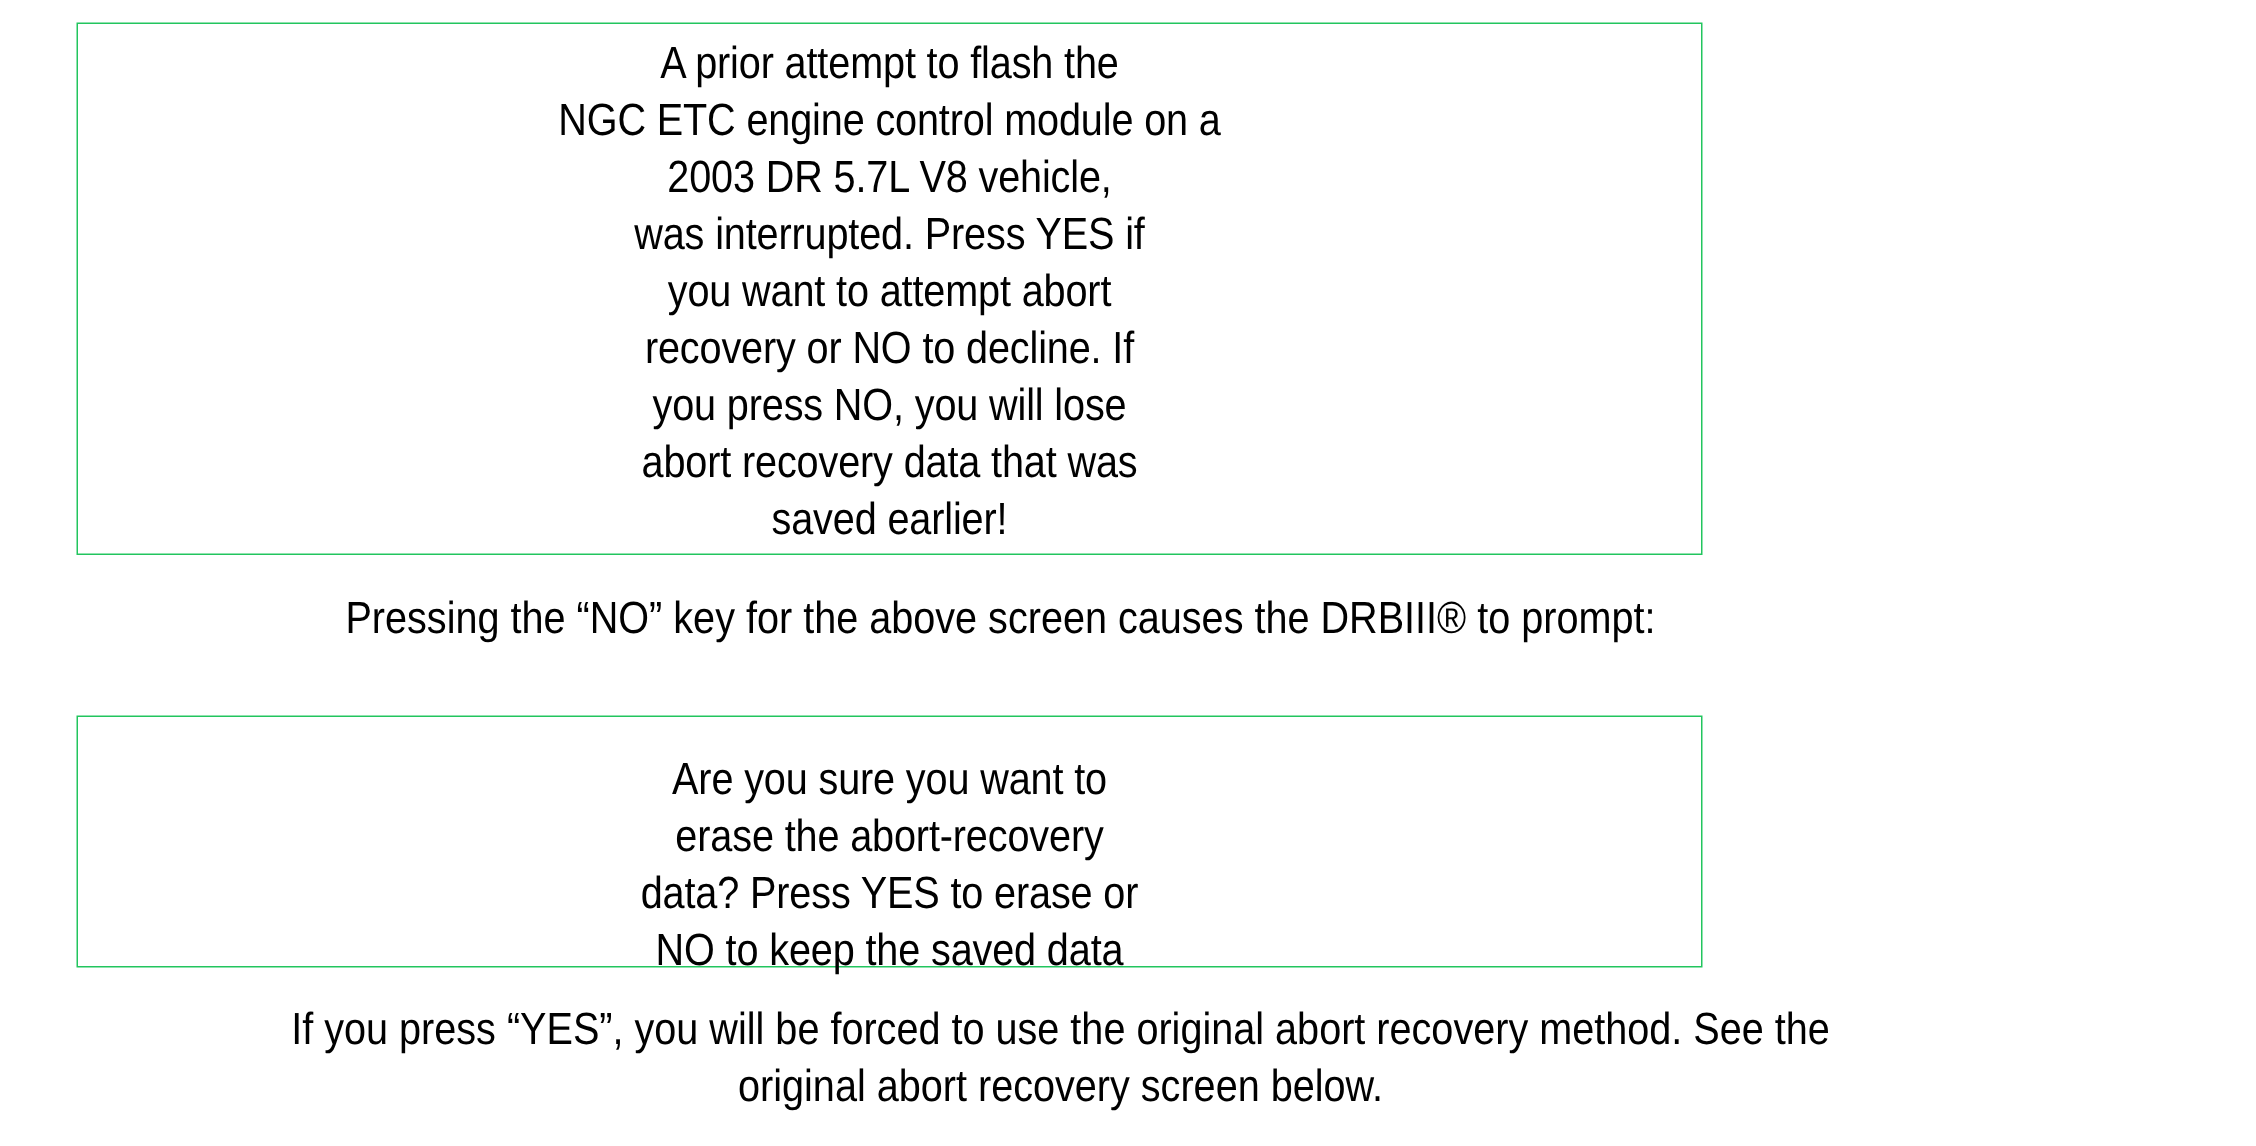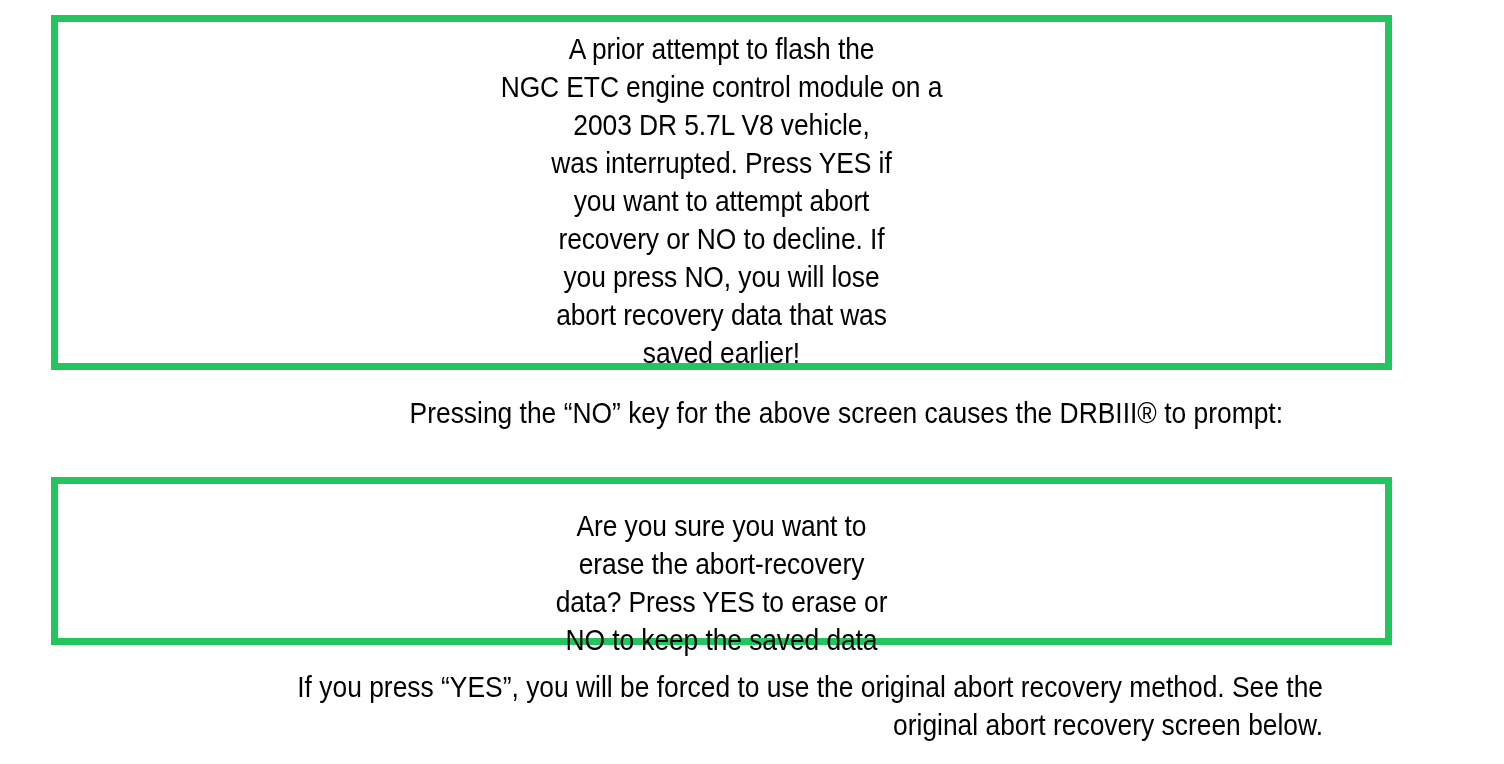--- a/index.html
+++ b/index.html
@@ -23,23 +23,23 @@
     left: 0;
     top: 0;
     width: 1504px;
     height: 764px;
   }
 
   
   .screen-box {
     position: absolute;
     left: 51px;
-    width: 1341px;
+    width: 1084px;
     box-sizing: border-box;
-    border: 7px solid #22c55e;
+    border: 1px solid #22c55e;
     background: #ffffff;
   }
 
   #screen-box-1 { top: 15px; height: 355px; }
   #screen-box-2 { top: 477px; height: 168px; }
 
   .screen-lines {
     margin: 0;
     padding: 0;
     list-style: none;
@@ -58,21 +58,21 @@
     transform-origin: center center;
   }
 
   
   .body-paragraph {
     position: absolute;
     left: 51px;
     width: 1400px;
     font-size: 30px;
     line-height: 38px;
-    text-align: right;
+    text-align: center;
   }
 
   .body-paragraph .para-line {
     white-space: nowrap;
     transform: scaleX(0.88);
     transform-origin: left center;
   }
 
   #paragraph-1 { top: 394px; }
   #paragraph-2 { top: 668px; margin-left: 40px; }

